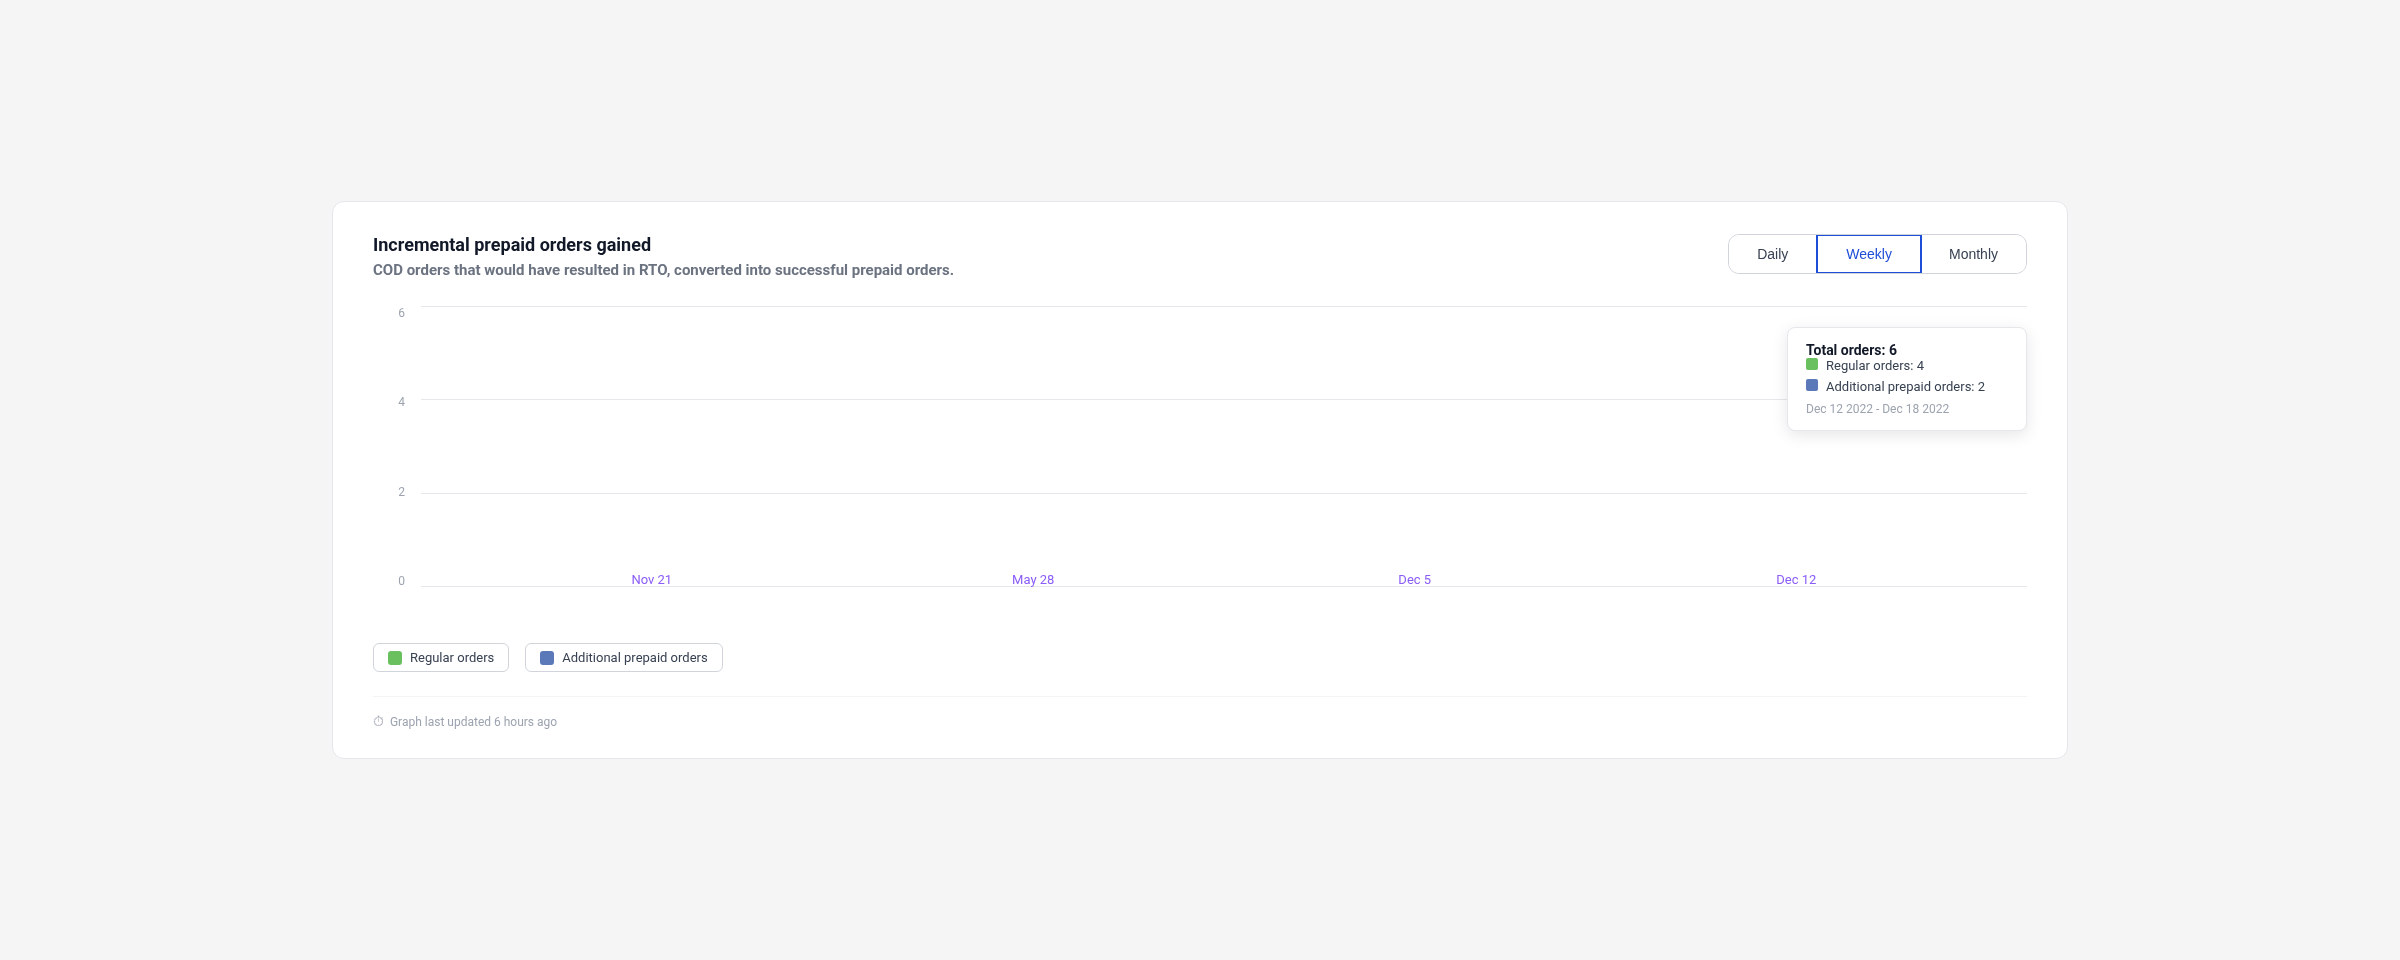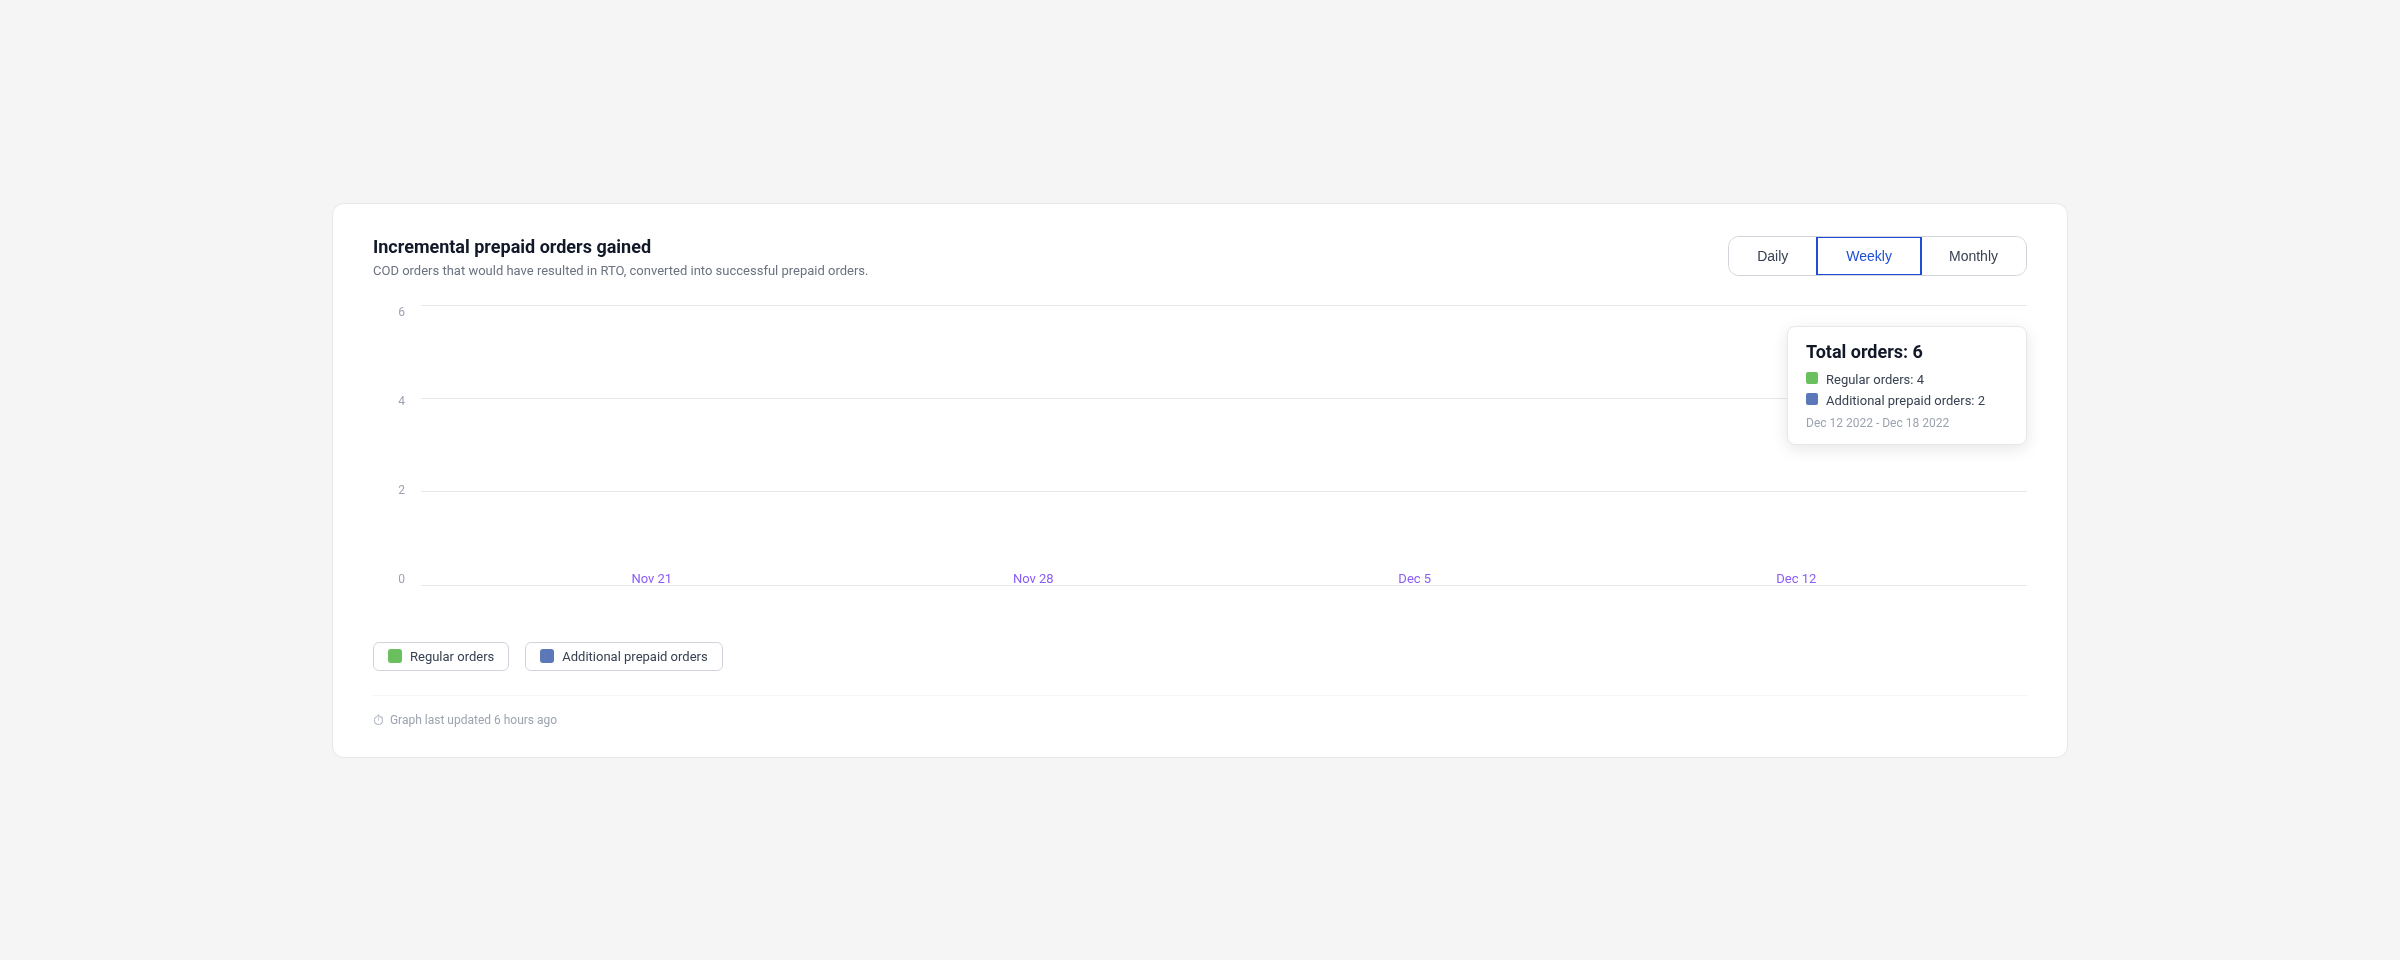--- a/index.html
+++ b/index.html
@@ -27,22 +27,23 @@
       align-items: flex-start;
       margin-bottom: 28px;
     }
     .title-section h2 {
       font-size: 18px;
       font-weight: 700;
       color: #111827;
       margin-bottom: 6px;
     }
     .title-section p {
-      font-size: 13px;
+      font-size: 15px;
       color: #6b7280;
+      font-weight: bold;
     }
     .tab-group {
       display: flex;
       border: 1px solid #d1d5db;
       border-radius: 11px;
       overflow: hidden;
     }
     .tab-btn {
       padding: 10px 28px;
       font-size: 14px;
@@ -183,24 +184,23 @@
       top: 20px;
       background: #fff;
       border: 1px solid #e5e7eb;
       border-radius: 8px;
       padding: 14px 18px;
       min-width: 240px;
       box-shadow: 0 4px 16px rgba(0,0,0,0.10);
       z-index: 10;
     }
     .tooltip-title {
-      font-size: 18px;
+      font-size: 14px;
       font-weight: 700;
       color: #111827;
-      margin-bottom: 10px;
     }
     .tooltip-row {
       display: flex;
       align-items: flex-start;
       gap: 8px;
       font-size: 13px;
       color: #374151;
       margin-bottom: 6px;
     }
     .tooltip-dot {
@@ -259,21 +259,21 @@
             <div class="bar-segment-green" style="flex: 1.2;"></div>
           </div>
           <span class="bar-label">Nov 21</span>
         </div>
 
         <div class="bar-group">
           <div class="bar-stack" style="height: calc(6/6 * 100%);">
             <div class="bar-segment-blue" style="flex: 3;"></div>
             <div class="bar-segment-green" style="flex: 3;"></div>
           </div>
-          <span class="bar-label">Nov 28</span>
+          <span class="bar-label">May 28</span>
         </div>
 
         <div class="bar-group">
           <div class="bar-stack" style="height: calc(1/6 * 100%);">
             <div class="bar-segment-green" style="flex: 1;"></div>
           </div>
           <span class="bar-label">Dec 5</span>
         </div>
 
         <div class="bar-group">

